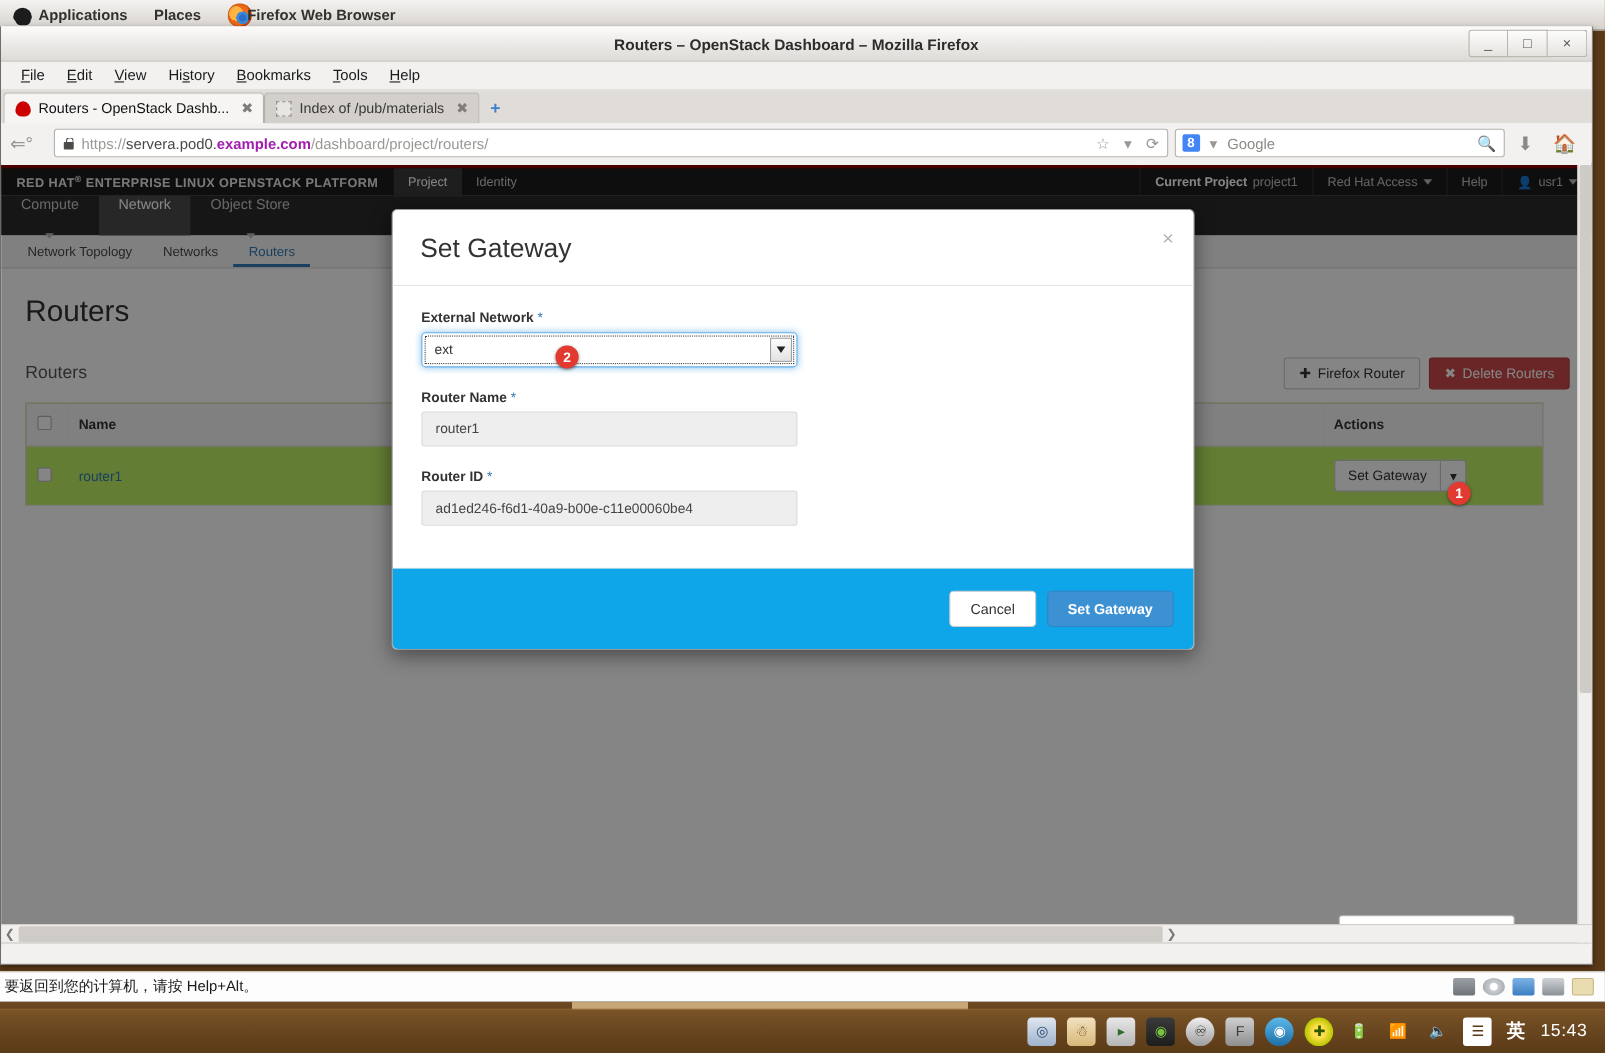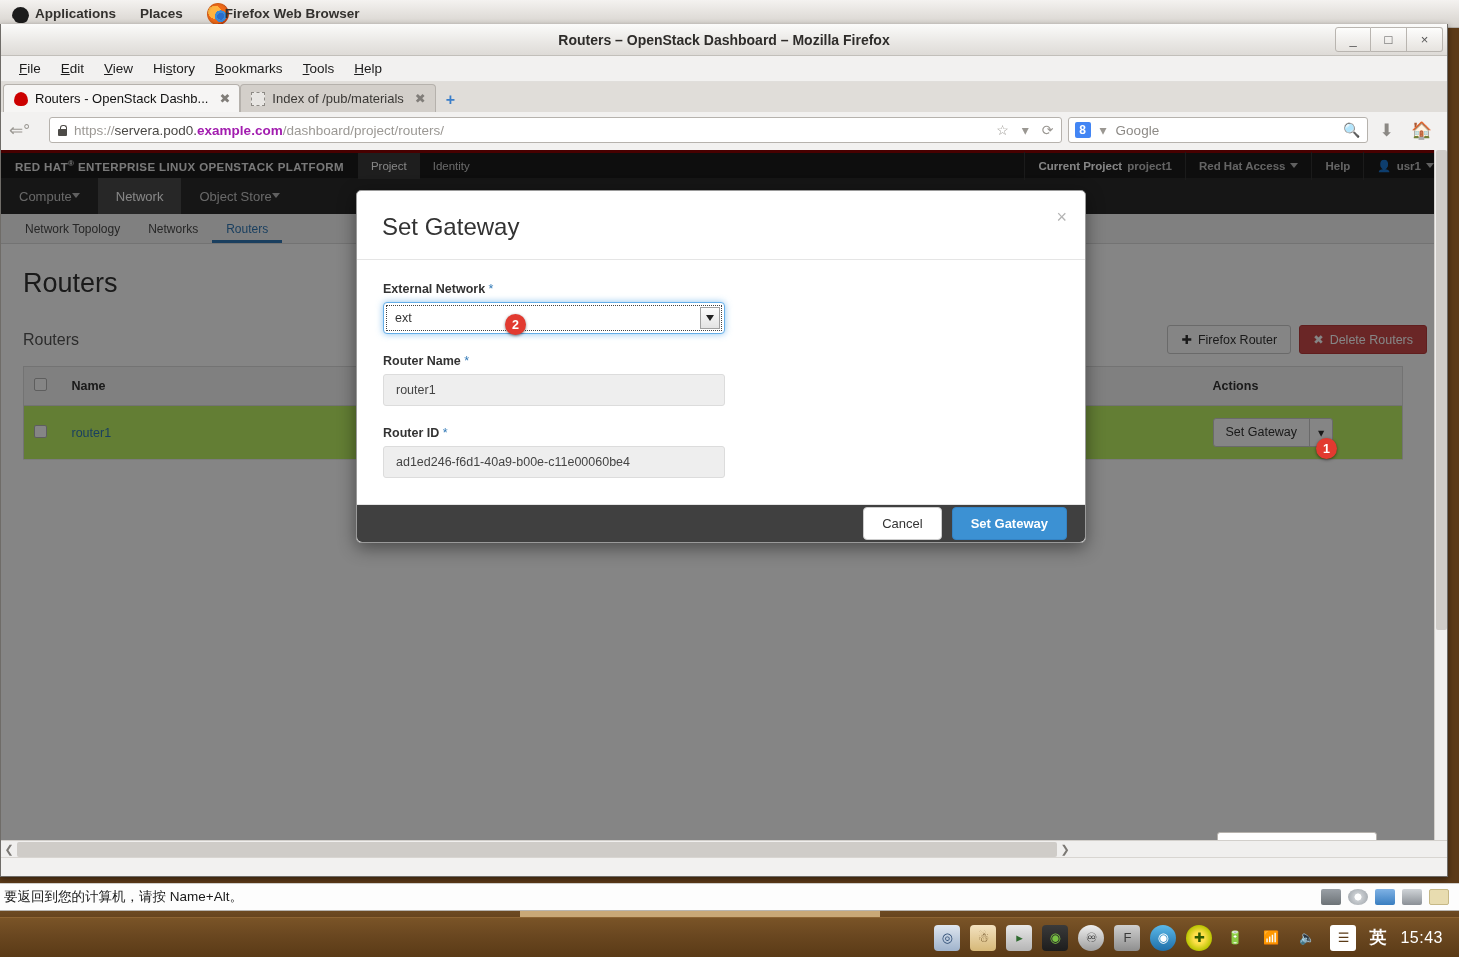--- a/index.html
+++ b/index.html
@@ -122,27 +122,27 @@
   #page { position:absolute; left:0; top:0; width:1446px; height:712px; background:#fff; }
 
   .ostack-top {
     height:28px; background:#1c1c1c; border-top:3px solid #8b0000;
     display:flex; align-items:center; color:#cfcfcf; font-size:11px;
   }
   .brand { padding:0 14px; font-weight:bold; letter-spacing:.4px; color:#e8e8e8; font-size:11.5px; }
   .brand sup { font-size:8px; }
   .top-tab { padding:7px 13px; font-size:11.5px; color:#c9c9c9; }
   .top-tab.sel { background:#3a3a3a; color:#fff; }
-  .top-right { margin-left:auto; display:flex; align-items:flex-end; height:28px;font-weight:bold; }
+  .top-right { margin-left:auto; display:flex; align-items:flex-end; height:28px; }
   .tr-item { padding:0 13px; height:28px; display:flex;align-items:center; gap:5px;
              border-left:1px solid #343434; font-size:11.5px; color:#c0c0c0; }
   .tr-item b { color:#fff; }
 
   .ostack-nav { height:36px; background:#2b2b2b; display:flex; align-items:stretch; }
-  .nav-tab { padding:0 18px; display:flex;align-items:center;gap:0; color:#c7c7c7; font-size:13px; }
+  .nav-tab { padding:0 18px; display:flex;align-items:center;gap:16px; color:#c7c7c7; font-size:13px;flex-direction:column; }
   .nav-tab.sel { background:#4c4c4c; color:#fff; }
   .caret-dn { border:4px solid transparent; border-top:5px solid #b9b9b9; margin-top:3px; }
 
   .ostack-sub { height:30px; background:#f6f6f6; border-bottom:1px solid #dcdcdc;
                 display:flex; align-items:stretch; padding-left:10px; }
   .sub-tab { padding:0 14px; display:flex;align-items:center; font-size:12px; color:#4a4a4a; }
   .sub-tab.sel { color:#337ab7; box-shadow: inset 0 -3px 0 #337ab7; }
 
   .content { padding:18px 20px 0 22px; }
   h1.page-h { font-size:27px; font-weight:normal; color:#333; margin:6px 0 26px; }
@@ -209,22 +209,22 @@
   }
   .sel-arrow i { border:4px solid transparent; border-top:6px solid #222; display:block; margin-top:3px; }
   .txt-ro {
     height:32px; background:#eeeeee; border:1px solid #dcdcdc; border-radius:3px;
     display:flex; align-items:center; padding-left:12px;
     font-size:12.5px; color:#444; margin-bottom:20px;
   }
   .desc-h { font-size:23px; font-weight:normal; color:#333; margin:0 0 14px; }
   .desc-p { font-size:12.5px; color:#333; line-height:1.48; margin:0; }
   .modal-foot {
-    border-top:1px solid #e5e5e5; padding:2px 18px;
-    display:flex; justify-content:flex-end; gap:10px; background:#404040;
+    border-top:1px solid #e5e5e5; padding:20px 18px;
+    display:flex; justify-content:flex-end; gap:10px; background:#0ea5e9;
     border-radius:0 0 5px 5px;
   }
   .btn-cancel { background:#fff;border:1px solid #cccccc;border-radius:4px;padding:8px 18px;font-size:13px;color:#333; }
   .btn-primary { background:#3c91d3;border:1px solid #3483c4;border-radius:4px;padding:8px 18px;font-size:13px;color:#fff;font-weight:bold; }
 
   
   .badge {
     position:absolute; width:21px;height:21px;border-radius:50%;
     background:#e23a30; color:#fff; font-size:12.5px; font-weight:bold;
     display:flex;align-items:center;justify-content:center;
@@ -488,35 +488,35 @@
                 <i></i>
               </span>
           </div>
         </div>
       </div>
 
       <label class="flabel"><span>Router Name</span> <span class="req">*</span></label>
       <div class="txt-ro">router1</div>
 
       <label class="flabel"><span>Router ID</span> <span class="req">*</span></label>
-      <div class="txt-ro" style="margin-bottom:0">ad1ed246-f6d1-40a9-b00e-c11e00060be4</div>
+      <div class="txt-ro" style="margin-bottom:12px">ad1ed246-f6d1-40a9-b00e-c11e00060be4</div>
     </div>
 
   </div>
   <div class="modal-foot">
     <div class="btn-cancel">Cancel</div>
     <div class="btn-primary">Set Gateway</div>
   </div>
 </div>
 
 <div class="badge" id="badge-1">1</div>
 <div class="badge" id="badge-2">2</div>
 
 <div id="vm-msg">
-  <span>要返回到您的计算机，请按 Name+Alt。</span>
+  <span>要返回到您的计算机，请按 Help+Alt。</span>
 </div>
 <div id="vm-status">
   <span class="vm-ico" style="background:linear-gradient(180deg,#9aa0a6,#6d7377);"></span>
   <span class="vm-ico" style="border-radius:50%;background:radial-gradient(circle,#fff 25%,#c9cdd1 30%,#9aa0a6 100%);"></span>
   <span class="vm-ico" style="background:linear-gradient(180deg,#7fb2e5,#3a7ec0);"></span>
   <span class="vm-ico" style="background:linear-gradient(180deg,#d0d4d8,#8b9096);"></span>
   <span class="vm-ico" style="background:#e8dcb0;border:1px solid #c6b886;"></span>
 </div>
 
 <div id="desktop-strip">

